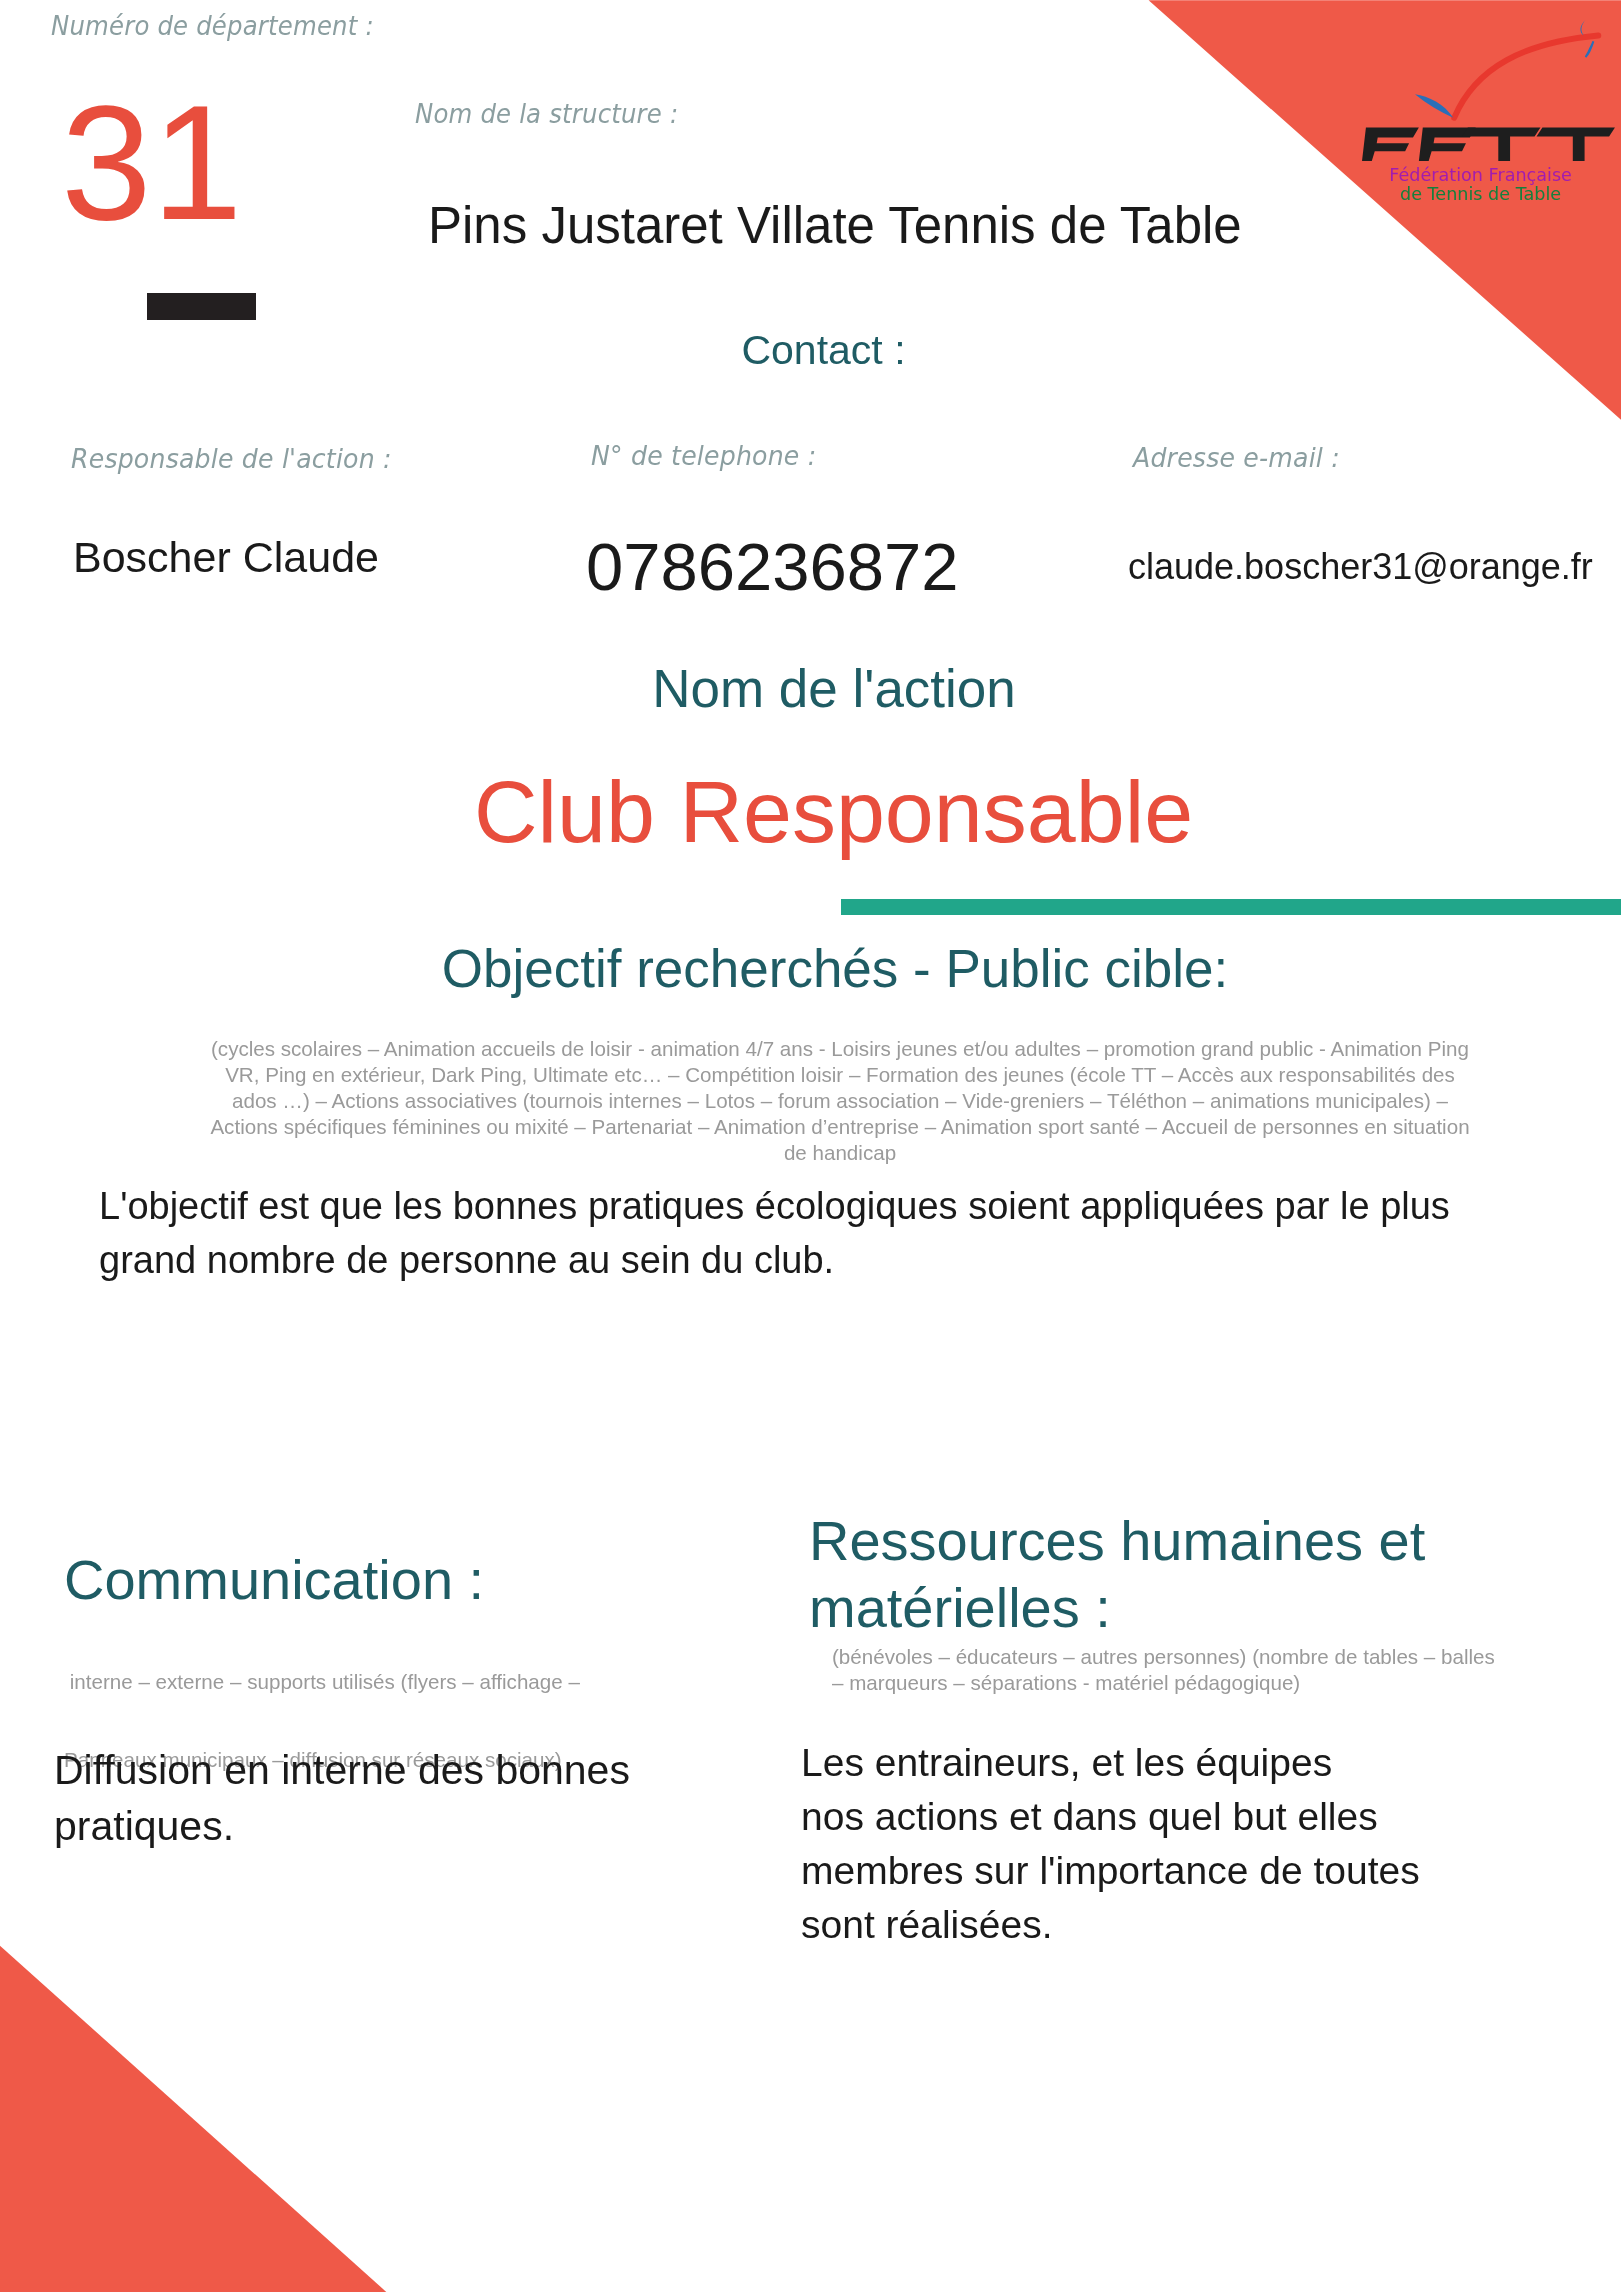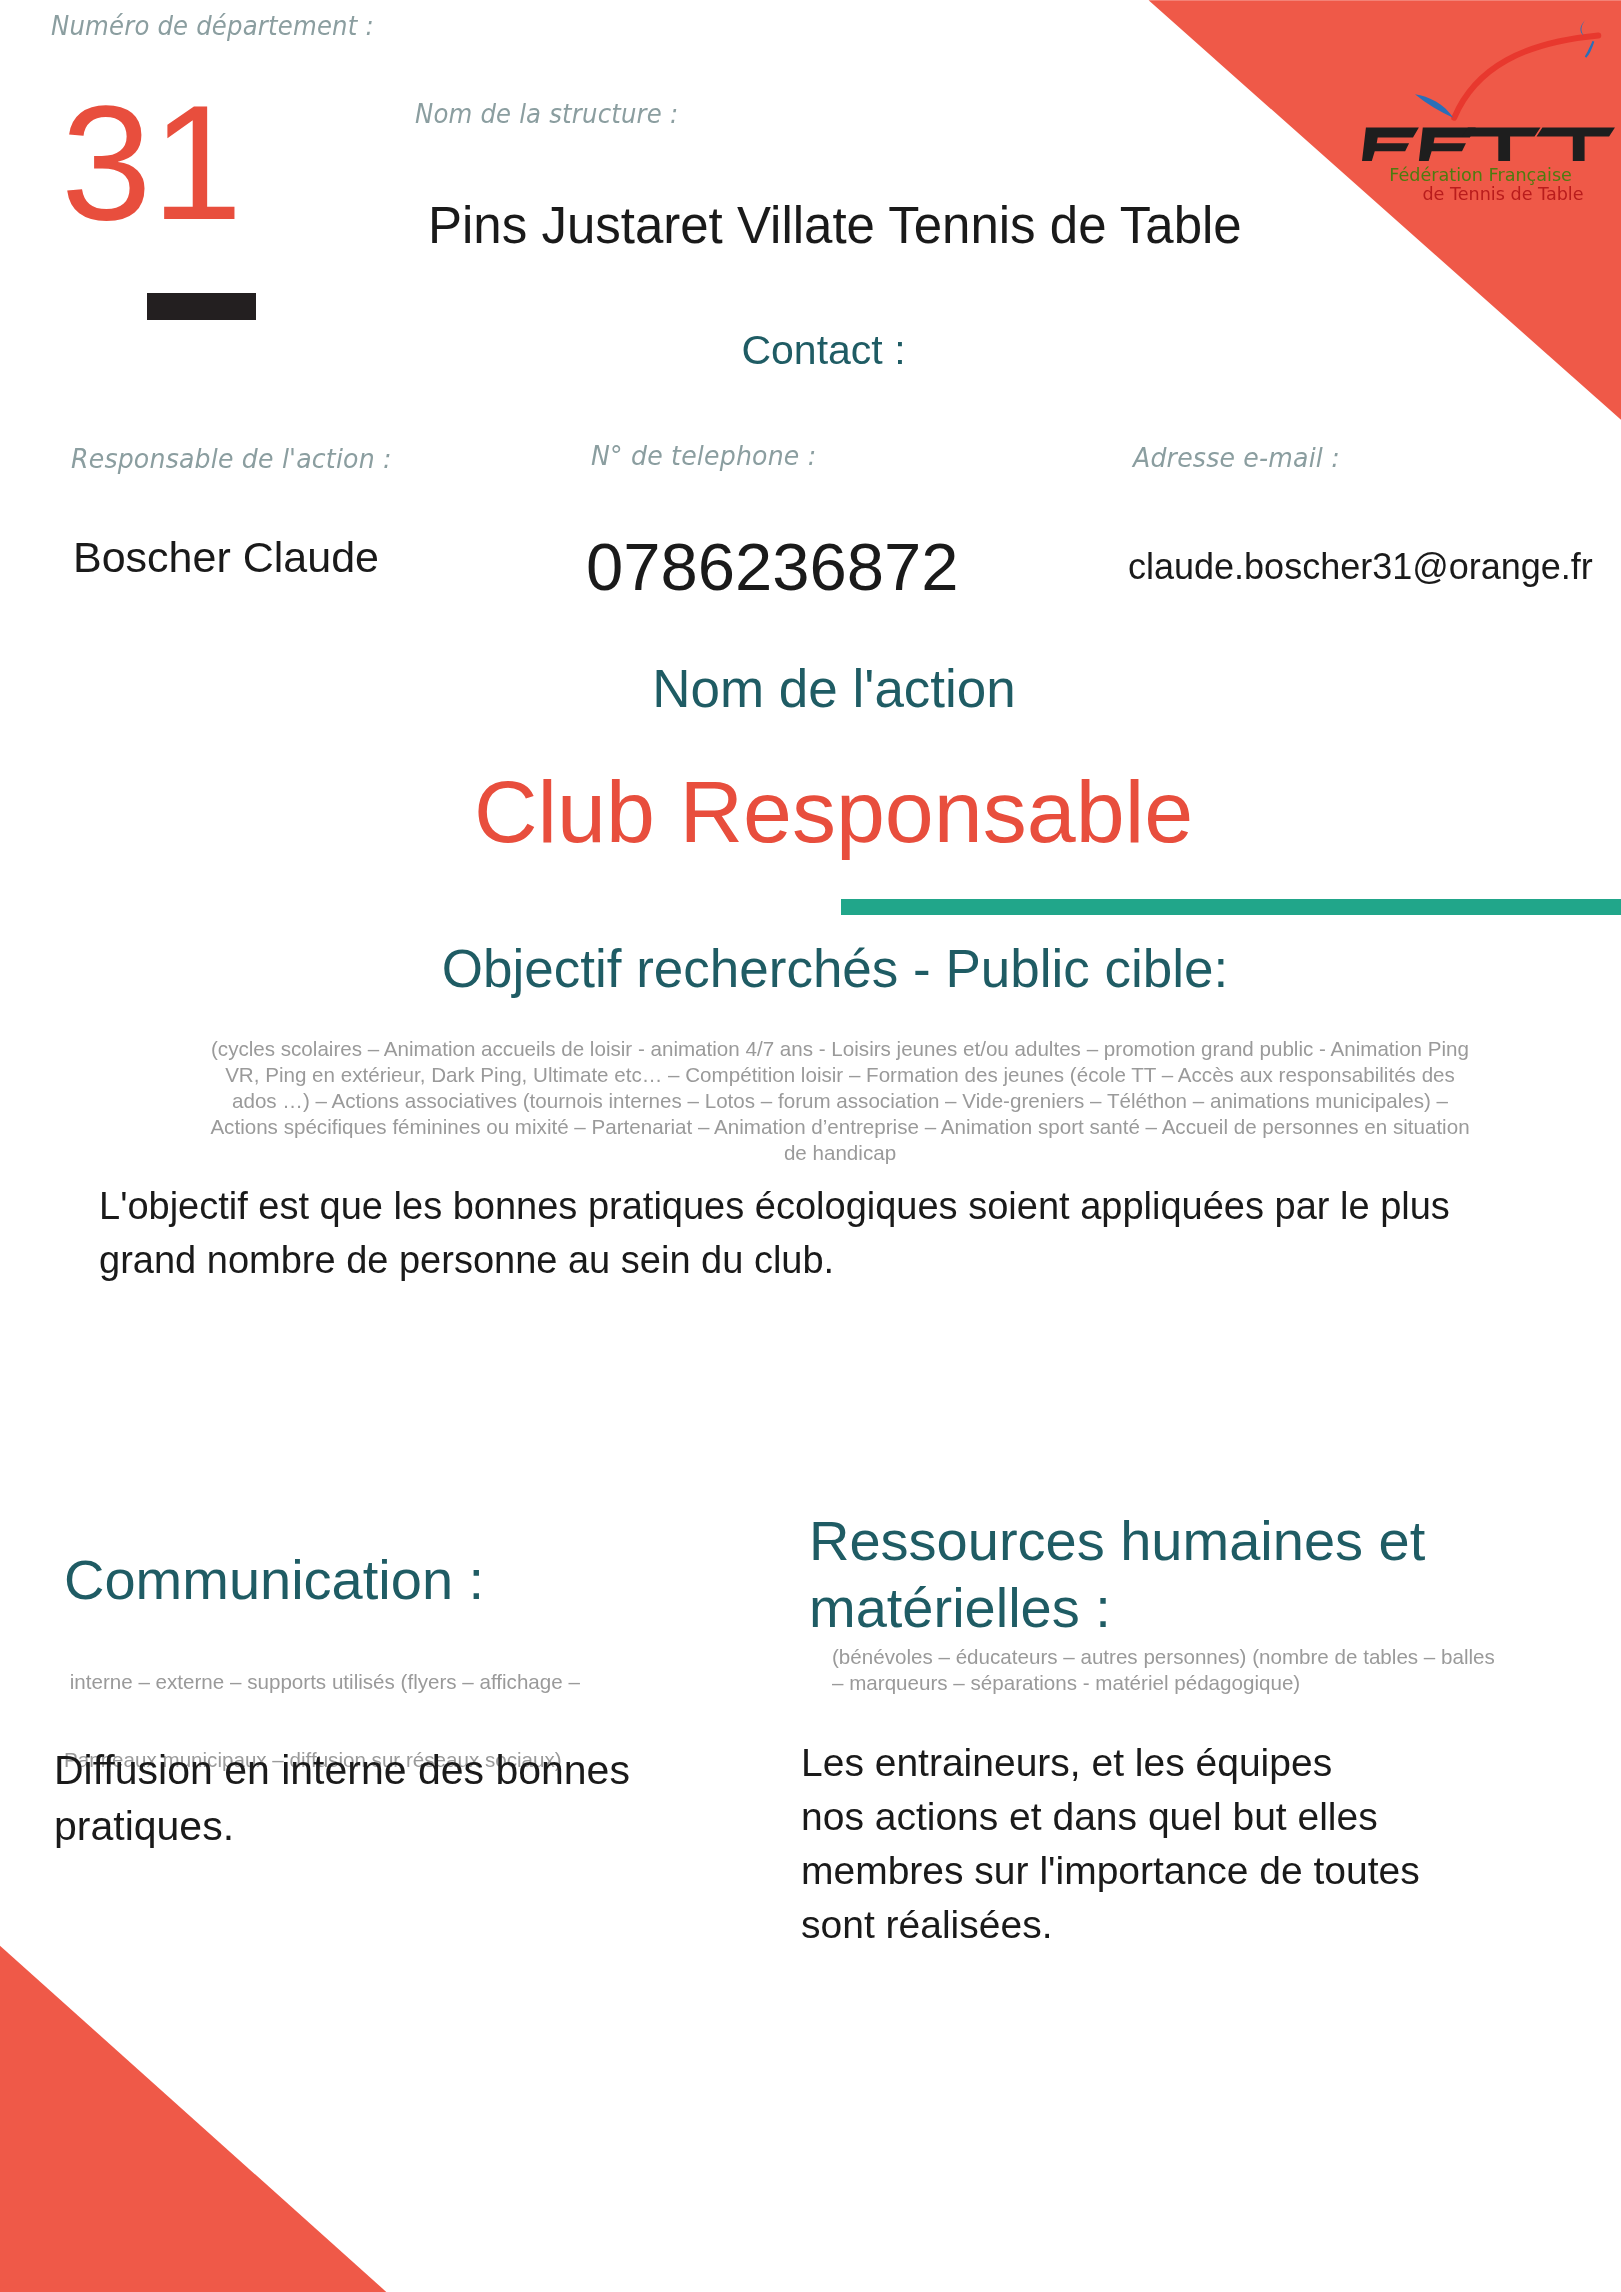--- a/index.html
+++ b/index.html
@@ -27,22 +27,22 @@
     <path d="M232,12 C226,18 225,24 230,28 C226,22 228,17 232,12 Z" fill="#2a6fb8"></path>
     <path d="M240,34 C238,40 236,46 232,50 C236,44 238,38 240,34 Z" fill="#2a6fb8" stroke="#2a6fb8" stroke-width="2"></path>
 
     <g fill="#1e1e1e">
       <path d="M8,122 L62,122 L56,132 L20,132 L19,138 L52,138 L48,146 L17,146 L14,156 L4,156 Z"></path>
       <path d="M66,122 L120,122 L114,132 L78,132 L77,138 L110,138 L106,146 L75,146 L72,156 L62,156 Z"></path>
       <path d="M112,122 L186,122 L180,131 L155,131 L155,156 L143,156 L143,131 L106,131 Z"></path>
       <path d="M188,122 L262,122 L256,131 L231,131 L231,156 L219,156 L219,131 L182,131 Z"></path>
     </g>
   </svg>
-  <div class="abs" style="left:19.6px;top:157px;width:206px;text-align:center;font-family:'DejaVu Sans',sans-serif;font-size:17.6px;color:#4d7c0f;white-space:nowrap;">Fédération Française</div>
-  <div class="abs" style="left:19.6px;top:176px;width:206px;text-align:right;font-family:'DejaVu Sans',sans-serif;font-size:17.6px;color:#b91c1c;white-space:nowrap;">de Tennis de Table</div>
+  <div class="abs" style="left:19.6px;top:157px;width:206px;text-align:center;font-family:'DejaVu Sans',sans-serif;font-size:17.6px;color:#a21caf;white-space:nowrap;">Fédération Française</div>
+  <div class="abs" style="left:19.6px;top:176px;width:206px;text-align:center;font-family:'DejaVu Sans',sans-serif;font-size:17.6px;color:#15803d;white-space:nowrap;">de Tennis de Table</div>
 </div>
 
 <div class="abs label" style="left:51px;top:9.8px;font-size:26.5px;">Numéro de département :</div>
 <div class="abs red" style="left:47px;top:75px;font-size:163px;line-height:176px;">31</div>
 <div class="abs" style="left:147px;top:293px;width:109px;height:27.4px;background:#231f20;"></div>
 
 <div class="abs label" style="left:415px;top:98px;font-size:26.5px;">Nom de la structure :</div>
 <div class="abs" style="left:428px;top:196px;font-size:51px;line-height:59px;white-space:nowrap;color:#1a1a1a;">Pins Justaret Villate Tennis de Table</div>
 
 <div class="abs teal" style="left:0;width:1647px;text-align:center;top:326px;font-size:41px;line-height:49px;">Contact :</div>

